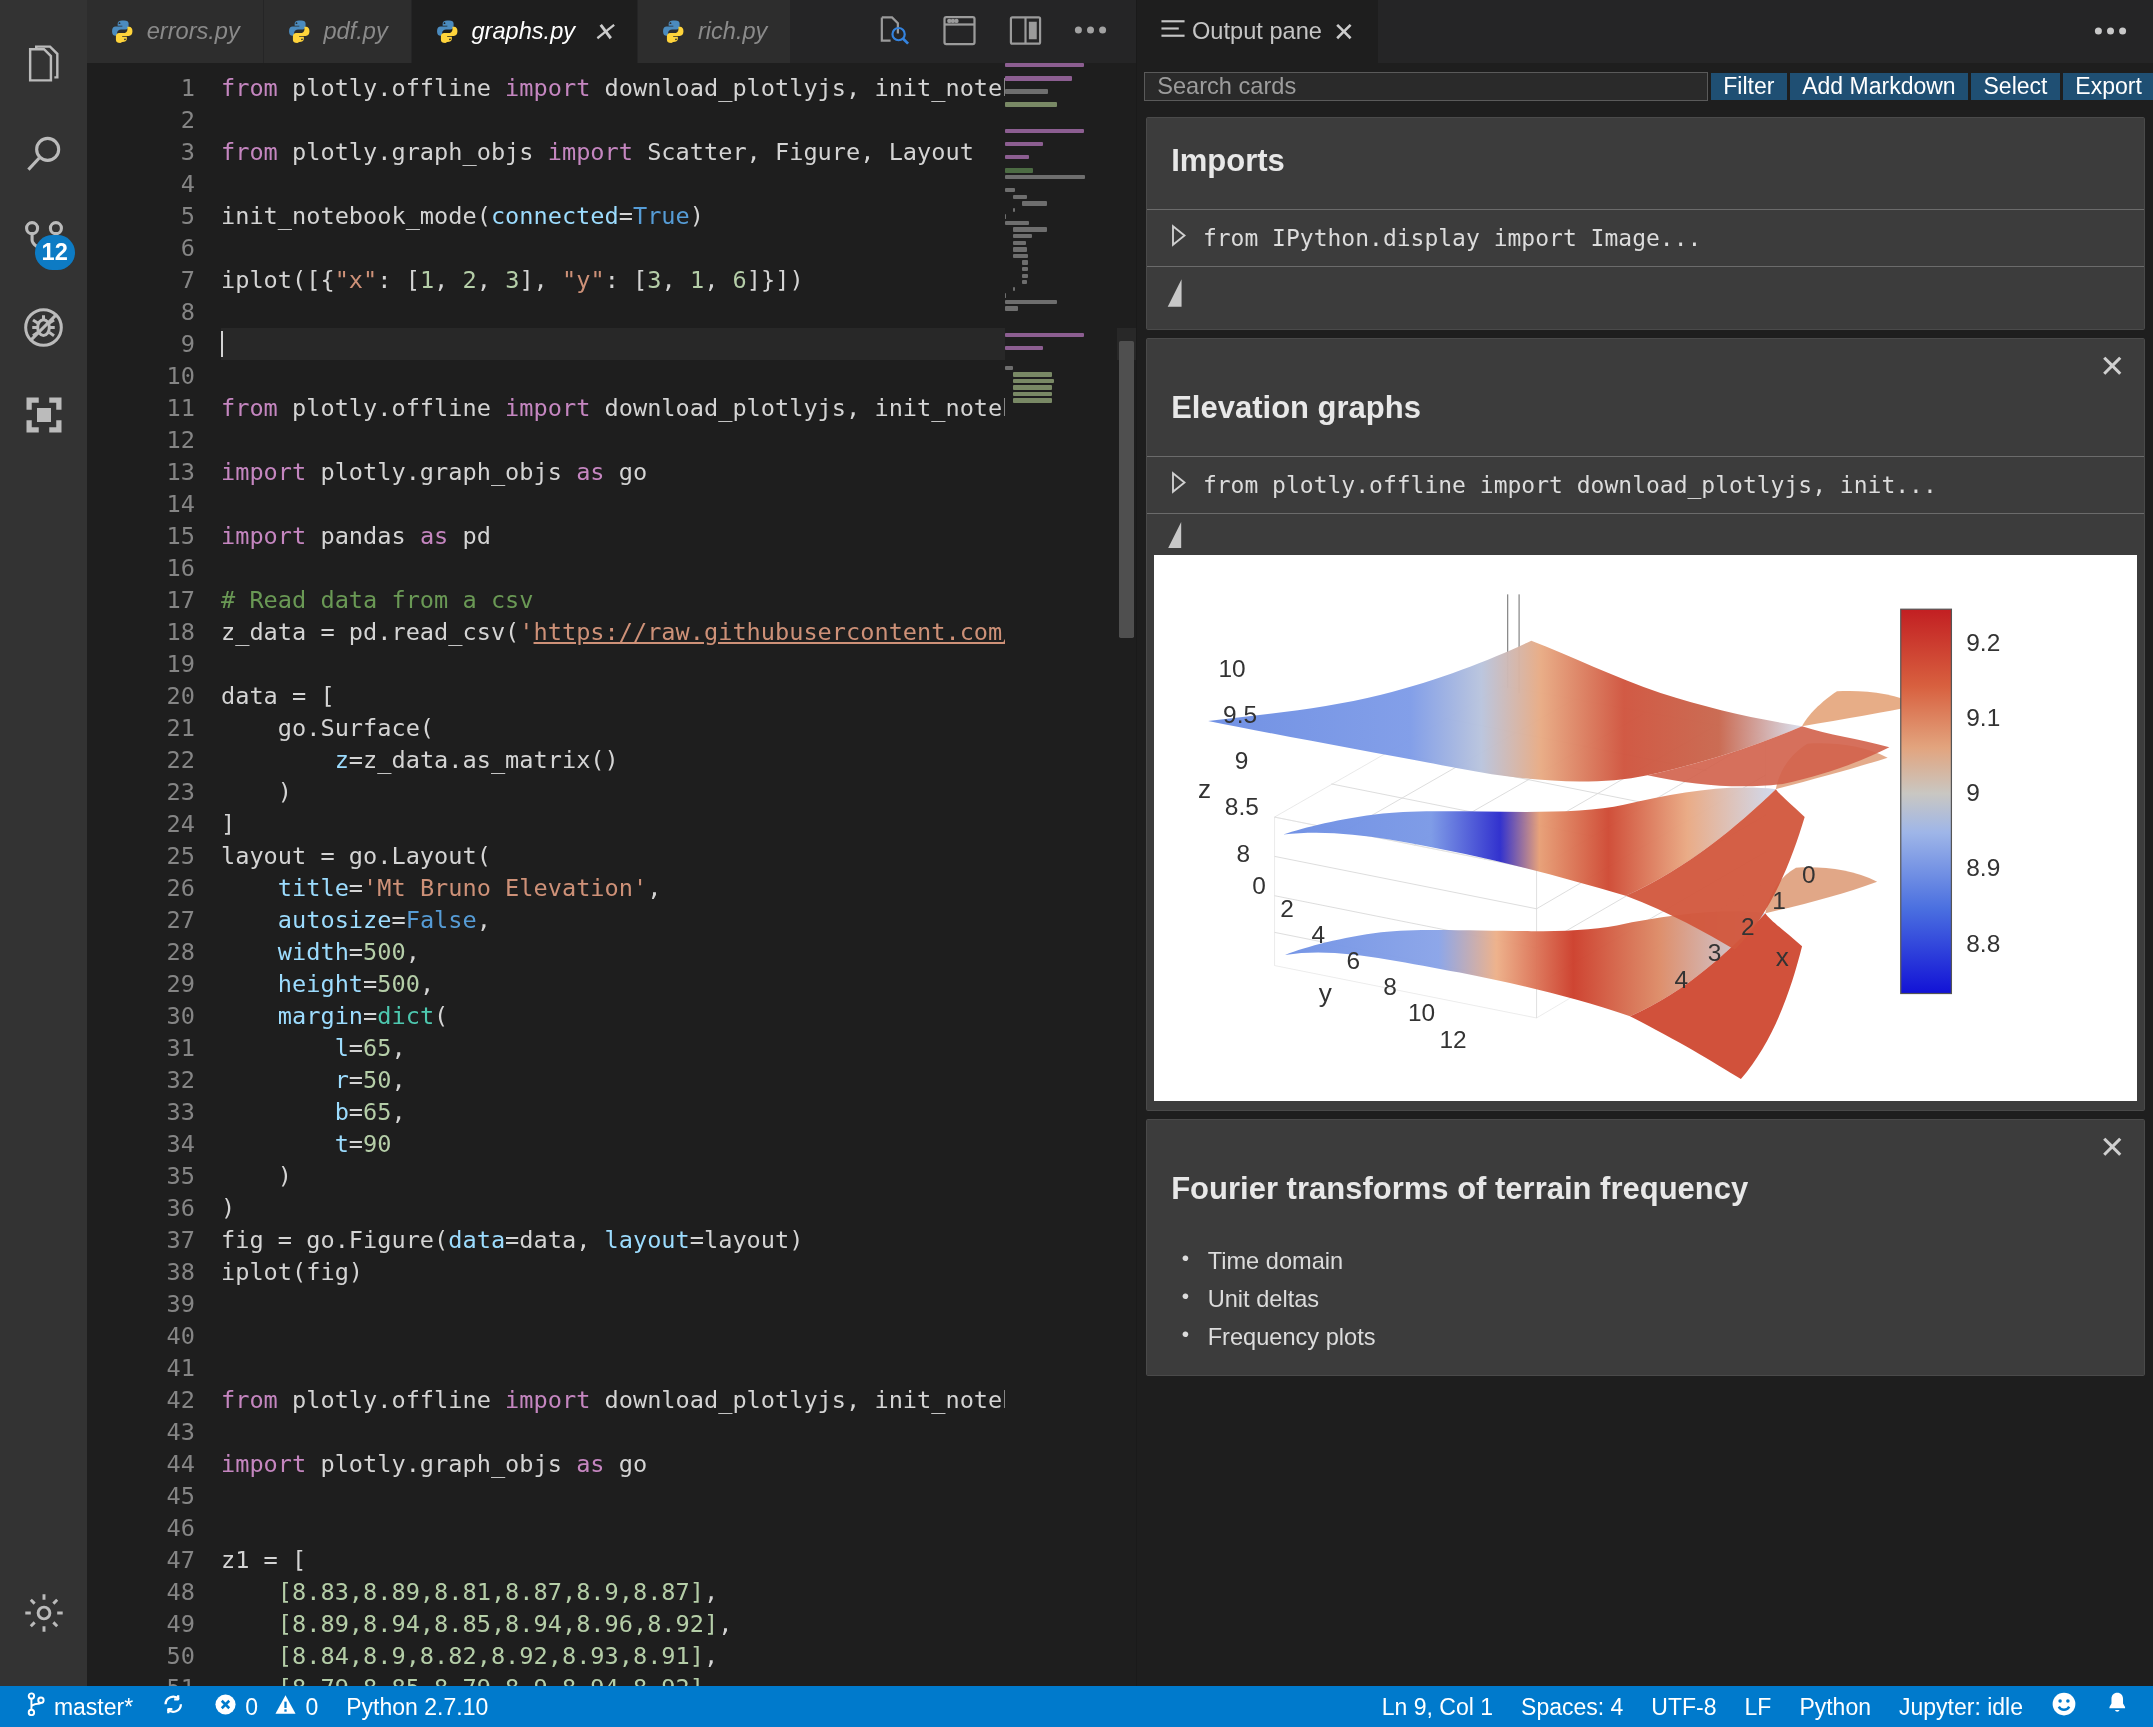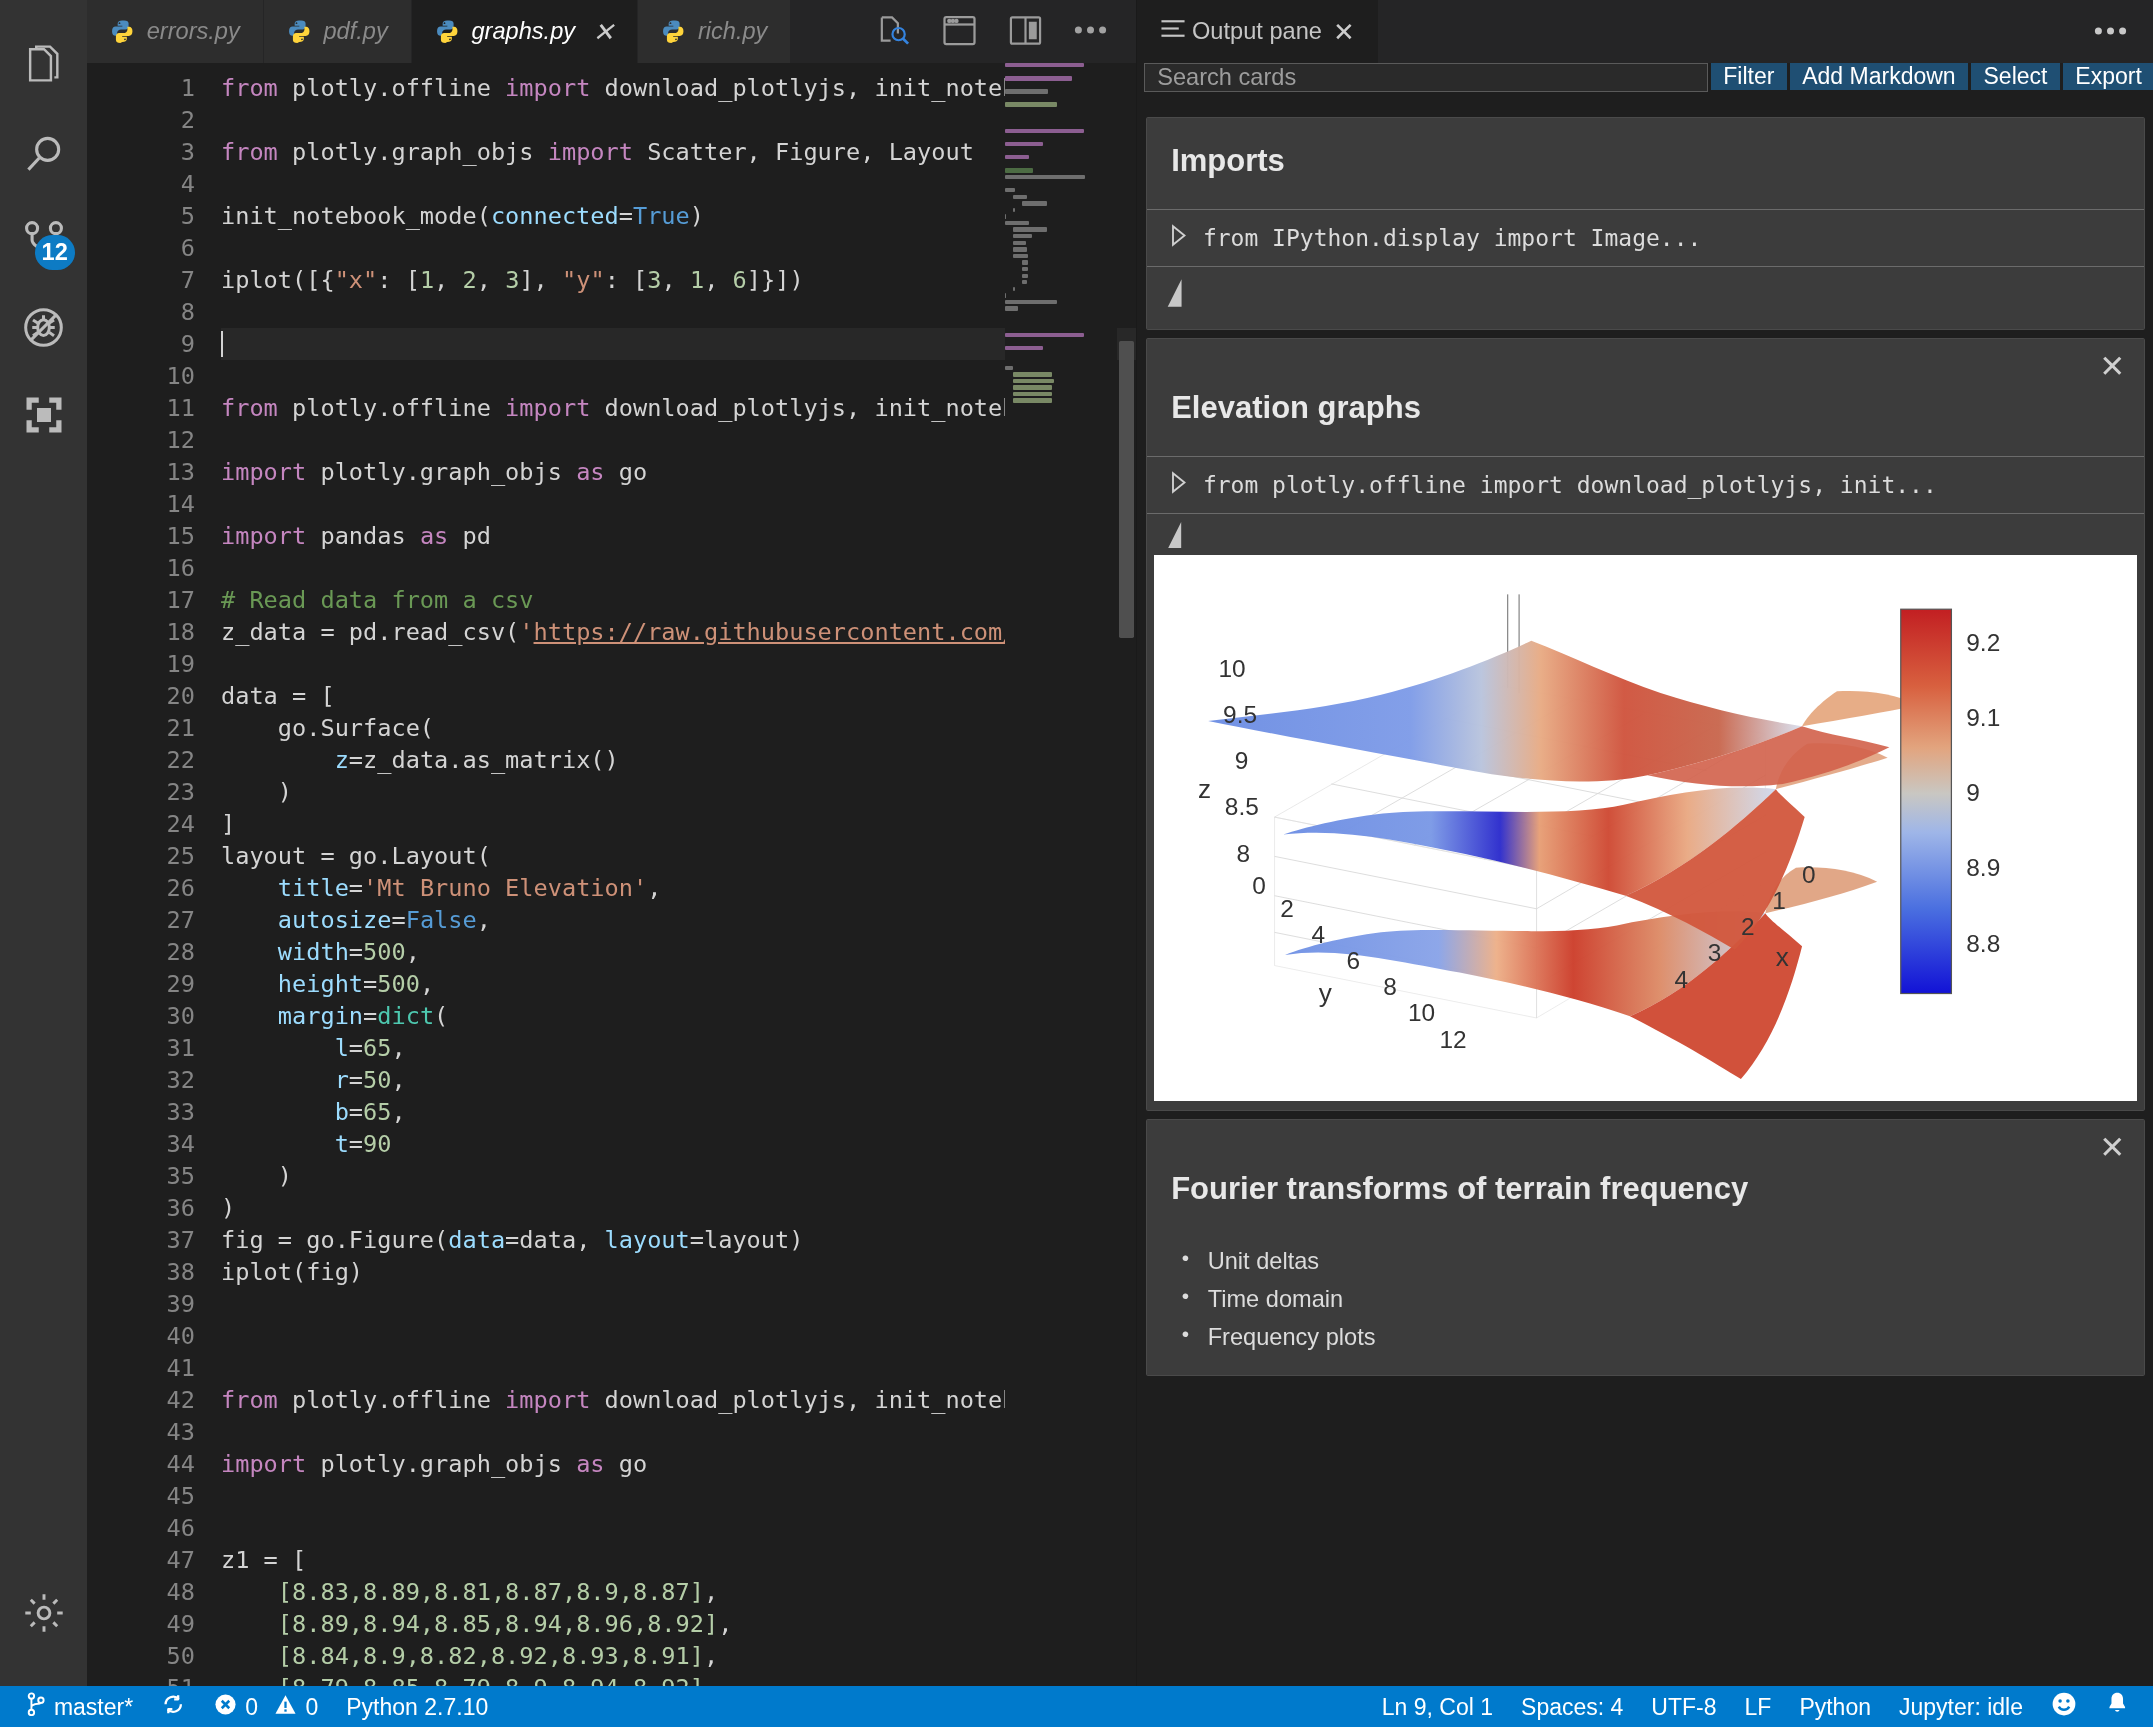--- a/index.html
+++ b/index.html
@@ -101,21 +101,21 @@
   
   .outpane { width: 1018px; flex: none; background: #1e1e1e; display: flex; flex-direction: column; border-left: 0.9px solid #1a1a1a; }
   .out-tabbar { height: 63px; background: #252526; display: flex; align-items: stretch; flex: none; }
   .out-tab {
     display: flex; align-items: center; gap: 6px; padding: 0 23px;
     font-size: 23.6px; color: #c5c5c5; background: #1e1e1e; cursor: pointer;
   }
   .out-tab .hamb { display:block; }
   .out-more { margin-left: auto; display: flex; align-items: center; padding: 0 26px; cursor: pointer; }
 
-  .out-toolbar { display: flex; align-items: flex-start; height: 47px; flex: none; padding-left: 7px; }
+  .out-toolbar { display: flex; align-items: center; height: 47px; flex: none; padding-left: 7px; }
   .search-input {
     flex: 1; background: #2a2a2a; border: 0.9px solid #5a5a5a; color: #cccccc;
     font-size: 23.6px; padding: 0 12.2px; outline: none;
     font-family: "Liberation Sans", sans-serif;
   }
   .search-input::placeholder { color: #9d9d9d; }
   .tb-btn {
     background: #1f4f73; color: #ffffff; border: none;
     font-size: 23px; padding: 0 12.2px; margin-left: 3.5px; cursor: pointer;
     font-family: "Liberation Sans", sans-serif; white-space: nowrap;
@@ -625,22 +625,22 @@
                 </g>
               </g>
             </svg>
           </div>
         </div>
 
         <div class="card">
           <span class="card-close">✕</span>
           <div class="card-title with-close">Fourier transforms of terrain frequency</div>
           <ul class="bullets">
+            <li>Time domain</li>
             <li>Unit deltas</li>
-            <li>Time domain</li>
             <li>Frequency plots</li>
           </ul>
         </div>
 
       </div>
     </div>
   </div>
 
   <div class="statusbar">
     <div class="sb-left">

